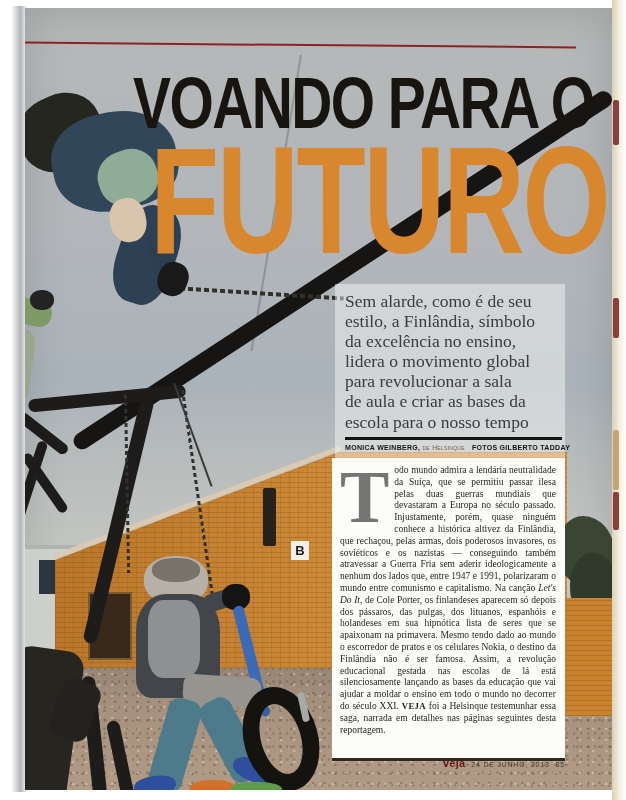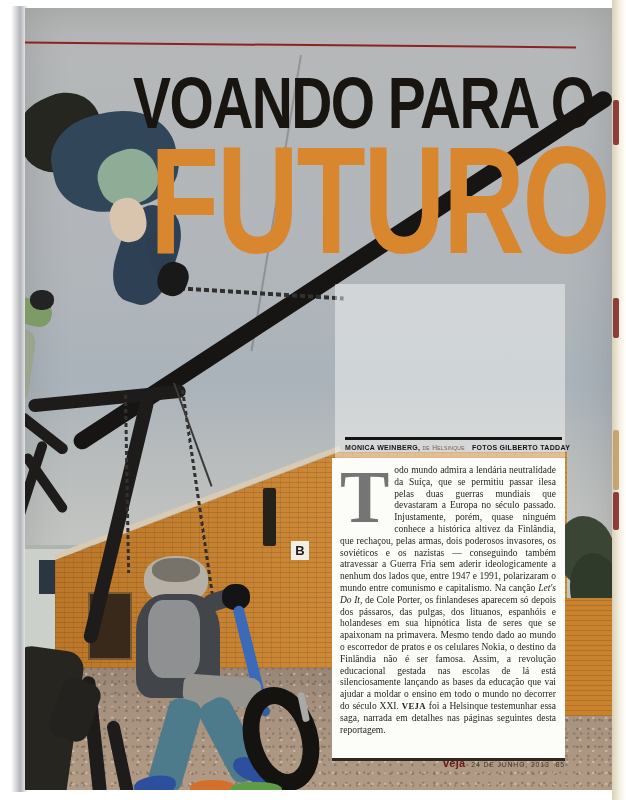--- a/index.html
+++ b/index.html
@@ -168,20 +168,27 @@
     <div class="abs bar" style="left:62px;top:668px;width:14px;height:120px;transform:rotate(-6deg);"></div>
     <div class="abs bar" style="left:90px;top:712px;width:13px;height:90px;transform:rotate(-12deg);"></div>
     <div class="abs" style="left:30px;top:672px;width:40px;height:60px;background:#23221e;border-radius:12px;transform:rotate(20deg);"></div>
 
     <div class="abs hl1">VOANDO PARA O</div>
     <div class="abs hl2">FUTURO</div>
 
     <div class="abs red-rule"></div>
 
     <div class="abs deck-panel"></div>
+    <div class="abs deck">Sem alarde, como é de seu
+estilo, a Finlândia, símbolo
+da excelência no ensino,
+lidera o movimento global
+para revolucionar a sala
+de aula e criar as bases da
+escola para o nosso tempo</div>
 
     <div class="abs byline-rule"></div>
     <div class="abs byline">
       <span class="auth">MONICA WEINBERG,</span><span class="loc"> de Helsinque</span><span class="credit">FOTOS GILBERTO TADDAY</span>
     </div>
 
     <div class="abs article-box">
       <div class="article">
         <span class="dropcap">T</span><span><span class="seg-normal">odo mundo admira a lendária neutralidade da Suíça, que se permitiu passar ilesa pelas duas guerras mundiais que devastaram a Europa no século passado. Injustamente, porém, quase ninguém conhece a histórica altivez da Finlândia, que rechaçou, pelas armas, dois poderosos invasores, os soviéticos e os nazistas — conseguindo também atravessar a Guerra Fria sem aderir ideologicamente a nenhum dos lados que, entre 1947 e 1991, polarizaram o mundo entre comunismo e capitalismo. Na canção </span><span class="seg-italic">Let's Do It</span><span class="seg-normal">, de Cole Porter, os finlandeses aparecem só depois dos pássaros, das pulgas, dos lituanos, espanhóis e holandeses em sua hipnótica lista de seres que se apaixonam na primavera. Mesmo tendo dado ao mundo o escorredor de pratos e os celulares Nokia, o destino da Finlândia não é ser famosa. Assim, a revolução educacional gestada nas escolas de lá está silenciosamente lançando as bases da educação que vai ajudar a moldar o ensino em todo o mundo no decorrer do século XXI. </span><span class="seg-caps">VEJA</span><span class="seg-normal"> foi a Helsinque testemunhar essa saga, narrada em detalhes nas páginas seguintes desta reportagem.</span></span>
       </div>

